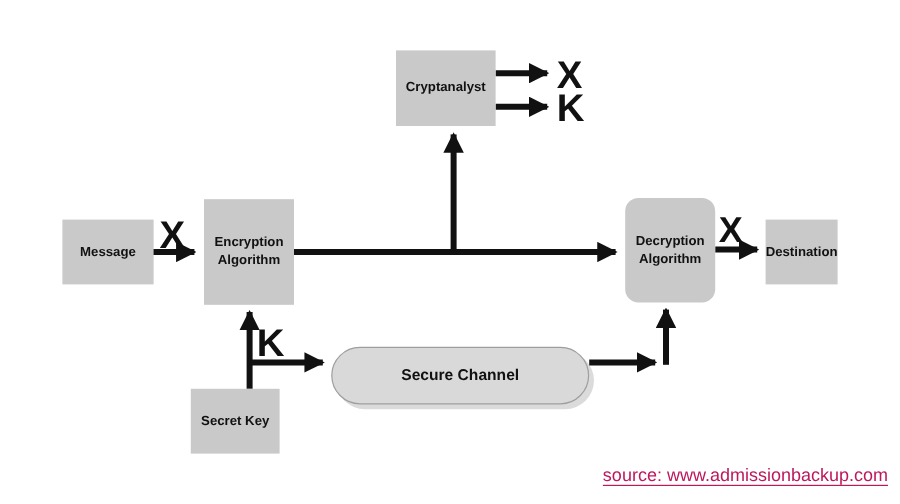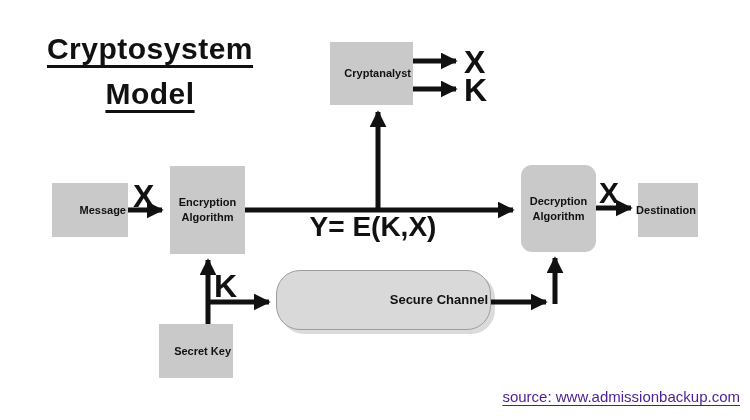--- a/index.html
+++ b/index.html
@@ -33,35 +33,35 @@
     letter-spacing:0.5px;
   }
   .diagram-title span{
     text-decoration:underline;
     text-decoration-thickness:3px;
     text-underline-offset:6px;
   }
   .node{
     position:absolute;
     background:var(--box-fill);
-    display:flex;align-items:center;justify-content:flex-end;
+    display:flex;align-items:center;justify-content:center;
     text-align:center;
     font-weight:bold;
     font-size:11px;
     line-height:1.35;
     padding:2px;
   }
   .node-message{left:52px;top:183px;width:76px;height:54px;}
   .node-encryption{left:170px;top:166px;width:75px;height:88px;}
   .node-cryptanalyst{left:330px;top:42px;width:83px;height:63px;}
   .node-decryption{left:521px;top:165px;width:75px;height:87px;border-radius:11px;}
   .node-destination{left:638px;top:183px;width:60px;height:54px;}
   .node-secret-key{left:159px;top:324px;width:74px;height:54px;}
   .node-secure-channel{
-    left:276px;top:270px;width:215px;height:60px;
+    left:276px;top:289px;width:215px;height:48px;
     background:var(--channel-fill);
     border:1.5px solid var(--channel-border);
     border-radius:24px;
     box-shadow:4px 4px 0 rgba(0,0,0,0.14);
     font-size:13px;
   }
   .big-letter{
     position:absolute;
     font-size:32px;font-weight:bold;
     line-height:1;
@@ -75,32 +75,28 @@
     position:absolute;left:298px;top:213px;width:150px;
     text-align:center;
     font-size:28px;font-weight:bold;
     line-height:1;
   }
   .source-credit{
     position:absolute;right:10px;top:388px;
     font-size:15px;
     text-decoration:underline;
     text-underline-offset:3px;
-    color:#4c1d95;
+    color:#be185d;
   }
 </style>
 </head>
 <body>
 
 <div class="canvas">
 
-  <div class="diagram-title">
-    <div><span>Cryptosystem</span></div>
-    <div><span>Model</span></div>
-  </div>
 
   <svg class="arrow-layer" viewBox="0 0 750 420">
     <defs>
       <marker id="ah" viewBox="0 0 10 10" refX="9" refY="5" markerWidth="3.4" markerHeight="3.4" markerUnits="strokeWidth" orient="auto-start-reverse">
         <path d="M0,0 L10,5 L0,10 z" fill="#111111"></path>
       </marker>
     </defs>
     <g stroke="#111111" stroke-width="5" fill="none">
       <line x1="125" y1="210" x2="162" y2="210" marker-end="url(#ah)"></line>
       <line x1="245" y1="210" x2="513" y2="210" marker-end="url(#ah)"></line>
@@ -141,17 +137,16 @@
 
   <div class="node node-secure-channel">
     <span>Secure Channel</span>
   </div>
 
   <div class="big-letter letter-x-in">X</div>
   <div class="big-letter letter-x-crypt">X</div>
   <div class="big-letter letter-k-crypt">K</div>
   <div class="big-letter letter-k-key">K</div>
   <div class="big-letter letter-x-out">X</div>
-  <div class="equation">Y= E(K,X)</div>
 
   <div class="source-credit">source: www.admissionbackup.com</div>
 
 </div>
 
 </body></html>

